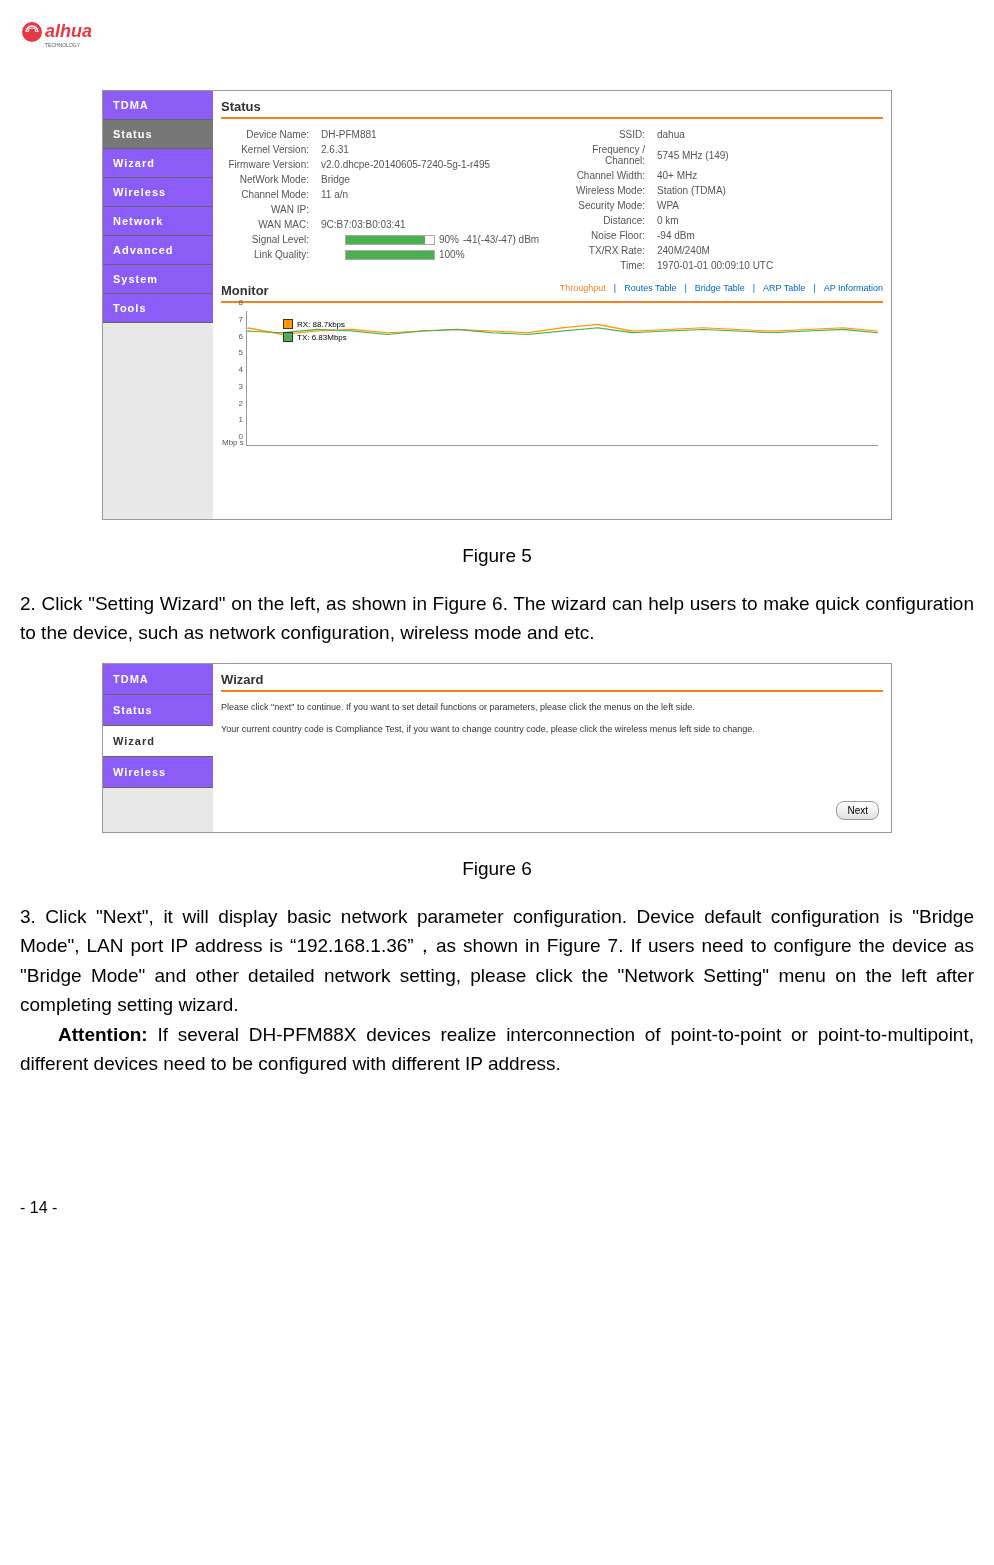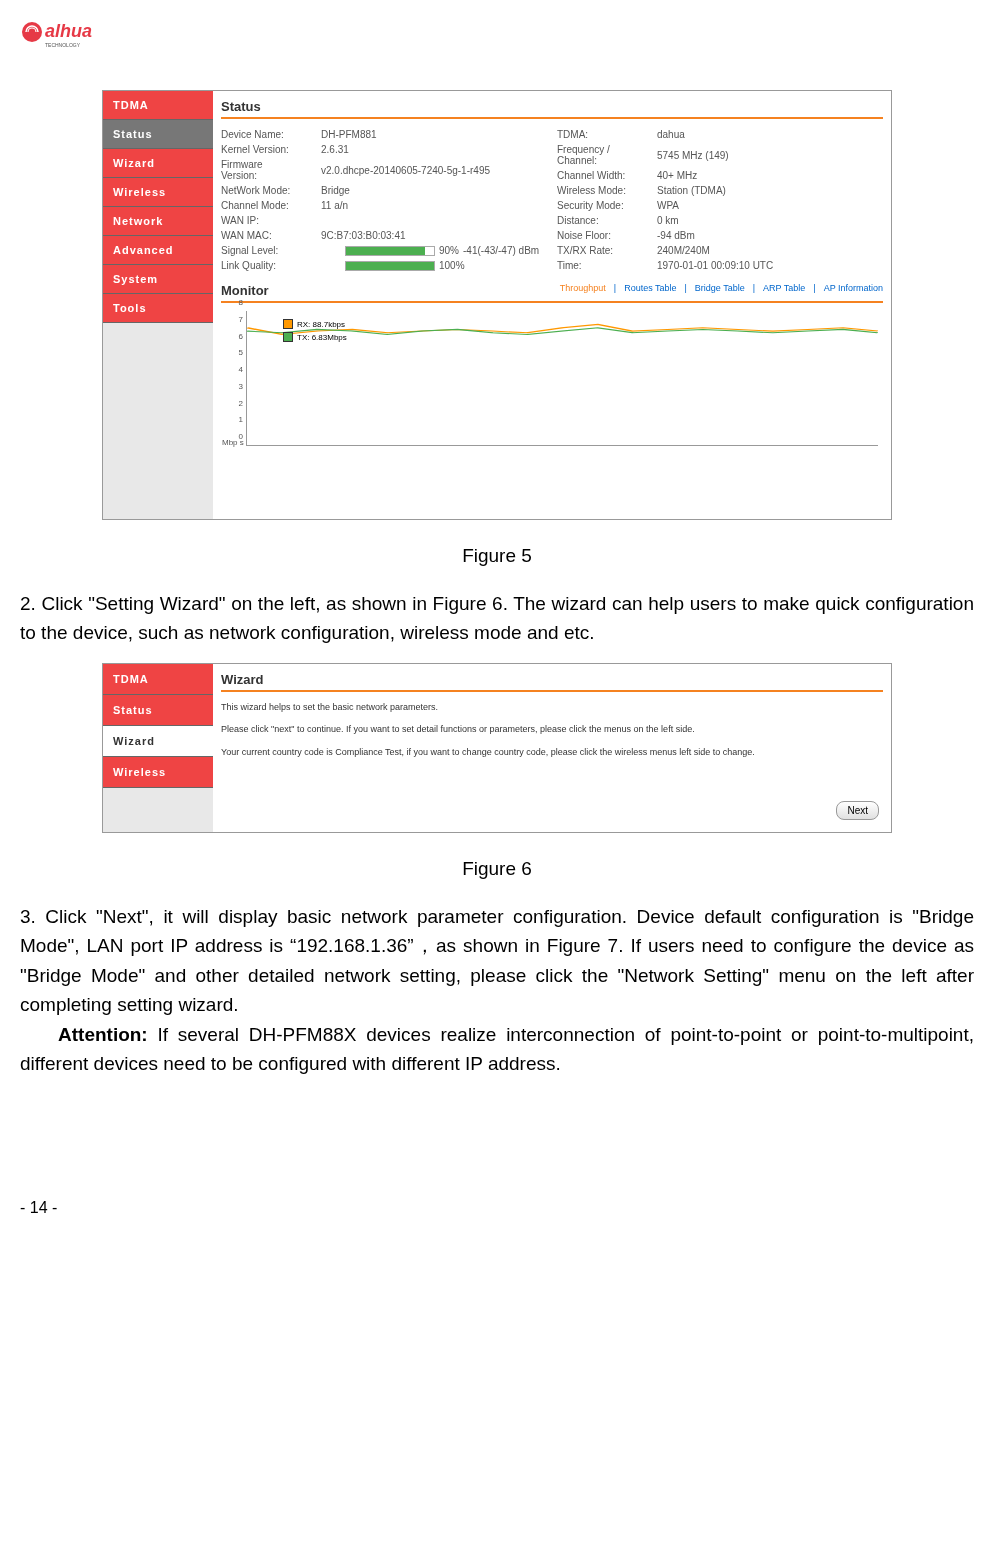--- a/index.html
+++ b/index.html
@@ -5,29 +5,29 @@
     * { box-sizing: border-box; margin: 0; padding: 0; }
     body { font-family: Arial, sans-serif; width: 994px; background: #fff; color: #000; padding: 20px 20px 30px 20px; }
     .header { display: flex; align-items: center; gap: 15px; margin-bottom: 40px; }
     .logo { display: flex; align-items: center; }
     .logo-icon { width: 100px; height: 30px; }
     .header-title { font-size: 21px; font-weight: normal; }
     .screenshot { margin: 0 auto 25px auto; border: 1px solid #999; background: #f5f5f5; display: flex; }
     .screenshot1 { width: 790px; height: 430px; }
     .screenshot2 { width: 790px; height: 170px; margin-top: 15px; }
     .sidebar { width: 110px; background: #e8e8e8; }
-    .sidebar-item { font-size: 11px; color: #fff; background: #ef4444; padding: 8px 10px; border-bottom: 1px solid #666; letter-spacing: 1px; font-weight: bold; }
+    .sidebar-item { font-size: 11px; color: #fff; background: #8b5cf6; padding: 8px 10px; border-bottom: 1px solid #666; letter-spacing: 1px; font-weight: bold; }
     .sidebar-item.selected { background: #777; }
     .sidebar2 .sidebar-item { padding: 9px 10px; }
     .content { flex: 1; background: #fff; padding: 8px; position: relative; }
     .section-header { font-size: 13px; font-weight: bold; color: #333; border-bottom: 2px solid #f58220; padding-bottom: 3px; margin-bottom: 8px; }
     .status-grid { display: flex; gap: 10px; }
     .status-col { flex: 1; }
     .status-row { display: flex; font-size: 10px; color: #555; padding: 2px 0; align-items: center; }
-    .status-label { width: 100px; text-align: left; padding-right: 20px; }
+    .status-label { width: 100px; text-align: right; padding-right: 12px; }
     .status-val { flex: 1; }
     .bar-container { display: inline-flex; align-items: center; gap: 4px; margin-left: 24px; }
     .bar { width: 90px; height: 10px; border: 1px solid #aaa; background: #fff; }
     .bar-fill { height: 100%; background: #4caf50; }
     .monitor-header { display: flex; justify-content: space-between; border-bottom: 2px solid #f58220; padding-bottom: 3px; margin: 10px 0 8px 0; }
     .monitor-title { font-size: 13px; font-weight: bold; color: #333; }
     .monitor-tabs { display: flex; gap: 8px; font-size: 9px; color: #0066cc; }
     .monitor-tab.active { color: #f58220; }
     .chart { position: relative; height: 135px; border-left: 1px solid #999; border-bottom: 1px solid #999; margin-left: 25px; margin-right: 5px; }
     .chart-yaxis { position: absolute; left: -22px; top: 0; bottom: 0; width: 20px; font-size: 8px; color: #555; }
@@ -115,21 +115,21 @@
           <div class="status-val bar-container">
             <div class="bar">
                 <div class="bar-fill" style="width:100%"></div>
               </div>
             <span>100%</span>
           </div>
         </div>
       </div>
       <div class="status-col">
         <div class="status-row">
-            <div class="status-label">TDMA:</div>
+            <div class="status-label">SSID:</div>
             <div class="status-val">dahua</div>
           </div>
         <div class="status-row">
             <div class="status-label">Frequency / Channel:</div>
             <div class="status-val">5745 MHz (149)</div>
           </div>
         <div class="status-row">
             <div class="status-label">Channel Width:</div>
             <div class="status-val">40+ MHz</div>
           </div>
@@ -209,21 +209,20 @@
 
 <div class="screenshot screenshot2">
   <div class="sidebar sidebar2">
     <div class="sidebar-item">TDMA</div>
     <div class="sidebar-item">Status</div>
     <div class="sidebar-item" style="background:#fff;color:#333">Wizard</div>
     <div class="sidebar-item">Wireless</div>
   </div>
   <div class="content">
     <div class="section-header">Wizard</div>
-    <div class="wizard-text">This wizard helps to set the basic network parameters.</div>
     <div class="wizard-text">Please click "next" to continue. If you want to set detail functions or parameters, please click the menus on the left side.</div>
     <div class="wizard-text">Your current country code is Compliance Test, if you want to change country code, please click the wireless menus left side to change.</div>
     <button class="next-btn">Next</button>
   </div>
 </div>
 <div class="figure-caption">Figure 6</div>
 
 <p class="body-text">3. Click "Next", it will display basic network parameter configuration. Device default configuration is "Bridge Mode", LAN port IP address is “192.168.1.36”，as shown in Figure 7. If users need to configure the device as "Bridge Mode" and other detailed network setting, please click the "Network Setting" menu on the left after completing setting wizard.</p>
 <p class="body-text indent">
   <strong>Attention:</strong><span> If several DH-PFM88X devices realize interconnection of point-to-point or point-to-multipoint, different devices need to be configured with different IP address.</span>

